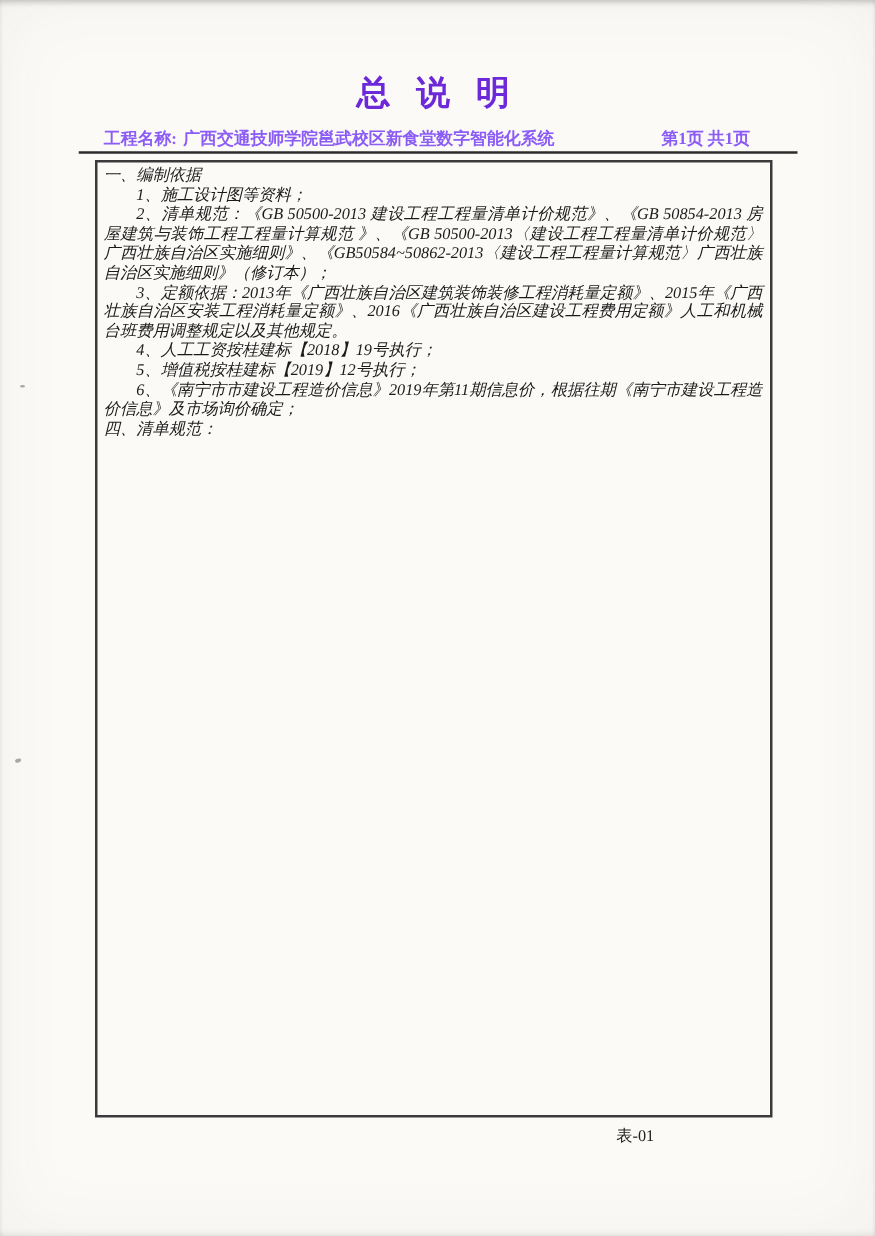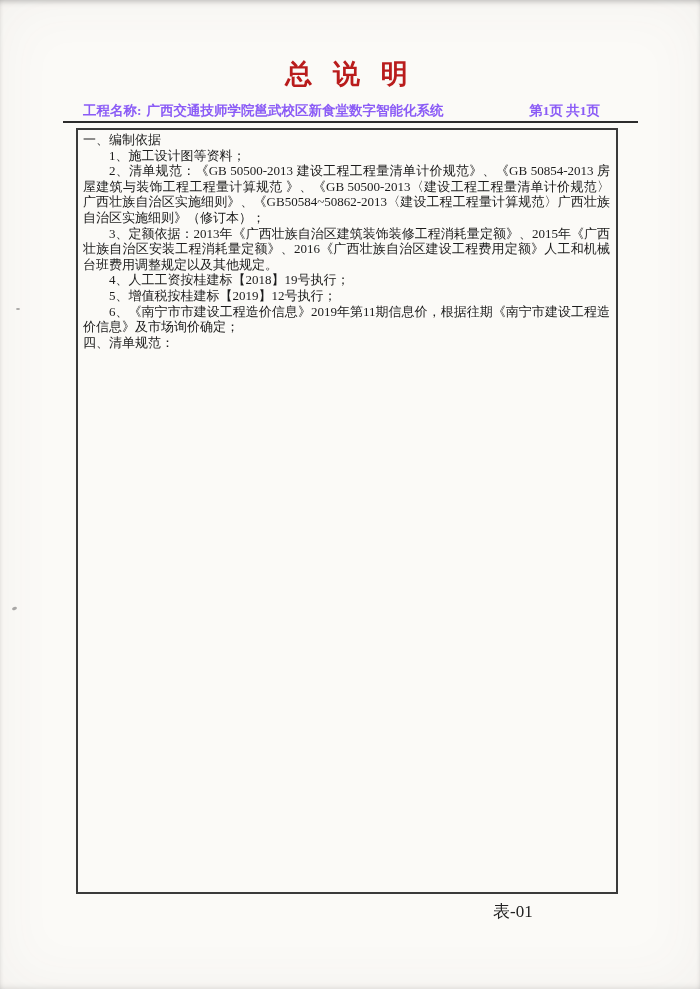--- a/index.html
+++ b/index.html
@@ -20,21 +20,21 @@
   }
 
   .title {
     position: absolute;
     top: 56px; left: 0; right: 0;
     margin: 0;
     text-align: center;
     font-size: 27px;
     font-weight: bold;
     letter-spacing: 7px;
-    color: #b91c1c;
+    color: #6d28d9;
   }
 
   .header-row {
     position: absolute;
     top: 102px; left: 83px; right: 100px;
     display: flex;
     justify-content: space-between;
     align-items: baseline;
     font-size: 13.5px;
     font-weight: bold;
@@ -49,34 +49,35 @@
   }
 
   .notes-box {
     position: absolute;
     top: 128px; left: 76px;
     width: 542px; height: 766px;
     border: 2px solid #3a3a3a;
     box-sizing: border-box;
     padding: 2px 6px 12px 5px;
     background: transparent;
+    font-style: italic;
   }
   .para {
     margin: 0;
     font-size: 13px;
     line-height: 15.6px;
     text-align: justify;
     color: #1b1b1b;
   }
   .para.indent { text-indent: 2em; }
 
   .form-label {
     position: absolute;
     top: 900px; left: 493px;
-    font-size: 17px;
+    font-size: 13px;
     color: #222;
   }
 
   .speck {
     position: absolute;
     background: rgba(70,70,70,0.45);
     border-radius: 50%;
   }
   .speck1 { left: 16px; top: 308px; width: 4px; height: 2px; }
   .speck2 { left: 12px; top: 607px; width: 5px; height: 3px; transform: rotate(-20deg); }

